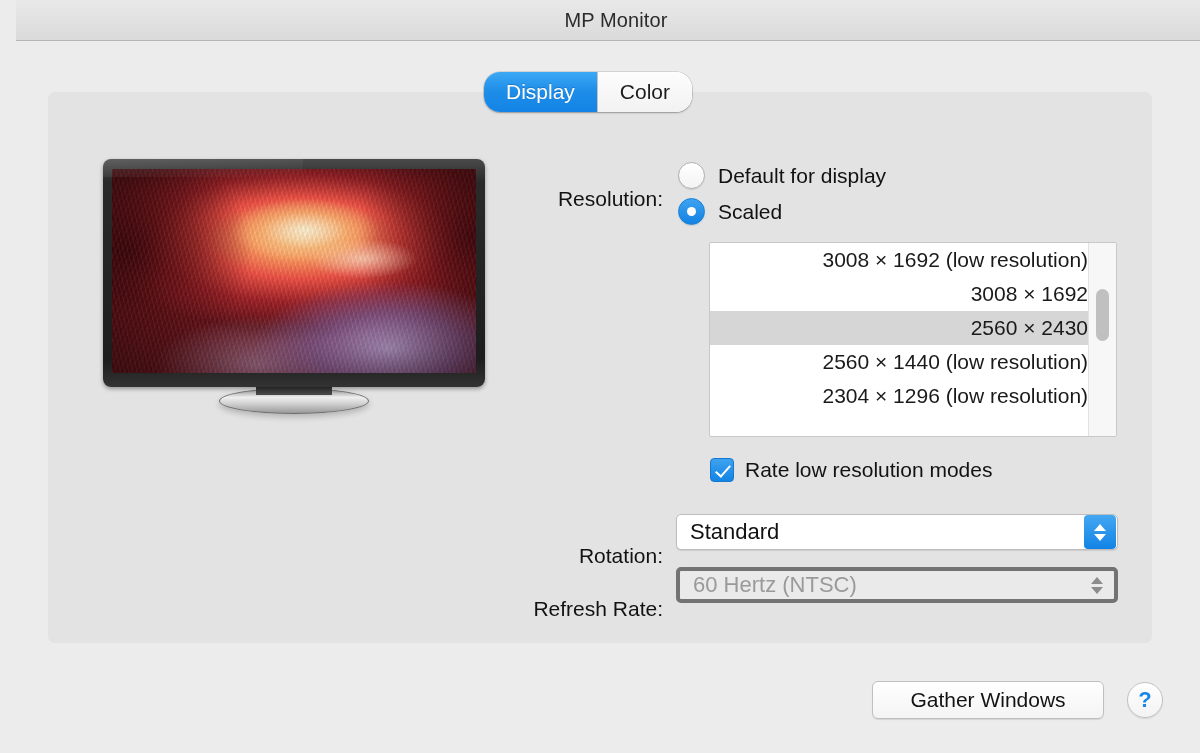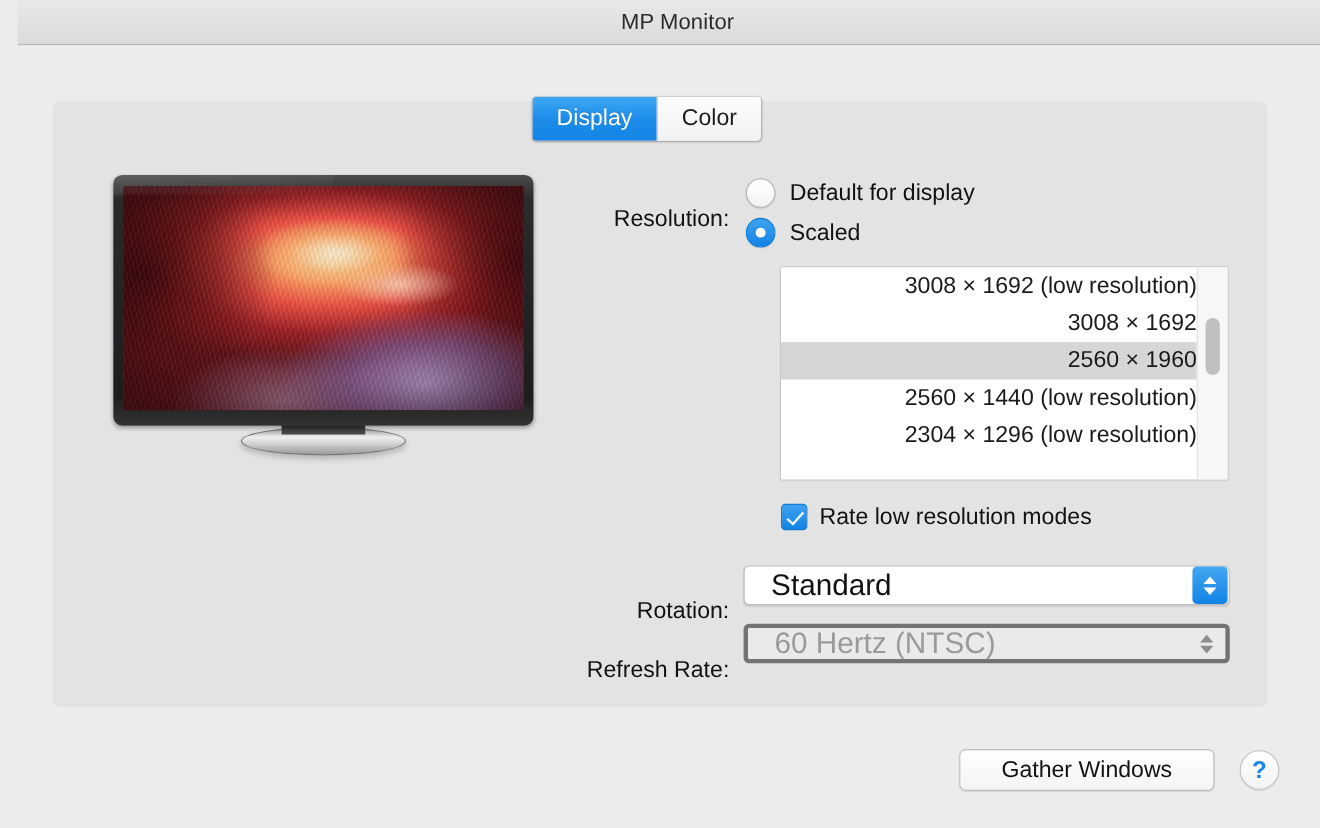--- a/index.html
+++ b/index.html
@@ -49,25 +49,25 @@
     width: 1104px;
     height: 551px;
     background: #e3e3e3;
     border-radius: 7px;
   }
 
   
   .tabbar {
     position: absolute;
     left: 484px;
-    top: 88px;
+    top: 72px;
     height: 40px;
     display: flex;
     align-items: stretch;
-    border-radius: 4px;
+    border-radius: 16px;
     box-shadow: 0 1px 2px rgba(0,0,0,0.28), 0 0 0 0.5px rgba(0,0,0,0.18);
     overflow: hidden;
     background: #fdfdfd;
   }
   .tab {
     display: flex;
     align-items: center;
     justify-content: center;
     padding: 0 22px;
     font-size: 21px;
@@ -317,22 +317,22 @@
     border: 1px solid #bdbdbd;
     box-shadow: 0 1px 1px rgba(0,0,0,0.10);
   }
   .popup-refresh {
     left: 676px; top: 567px; width: 442px;
     background: #eaeaea;
     border: 4px solid #737373;
   }
   .popup-value {
     flex: 1;
-    padding-left: 24px;
-    font-size: 27px;
+    padding-left: 13px;
+    font-size: 22px;
     color: #111111;
     white-space: nowrap;
     overflow: hidden;
   }
   .popup-refresh .popup-value { color: #9a9a9a; }
   .stepper {
     width: 32px;
     height: 34px;
     margin-right: 1px;
     border-radius: 4px;
@@ -439,21 +439,21 @@
 
   <div class="radio-row radio-row-scaled">
     <div class="radio checked"></div>
     <div class="radio-label">Scaled</div>
   </div>
 
   <div class="listbox">
     <div class="list-items">
       <div class="list-item">3008 × 1692 (low resolution)</div>
       <div class="list-item">3008 × 1692</div>
-      <div class="list-item selected">2560 × 1960</div>
+      <div class="list-item selected">2560 × 2430</div>
       <div class="list-item">2560 × 1440 (low resolution)</div>
       <div class="list-item">2304 × 1296 (low resolution)</div>
     </div>
     <div class="scroll-track">
       <div class="scroll-thumb"></div>
     </div>
   </div>
 
   <div class="checkbox-row">
     <div class="checkbox"></div>

